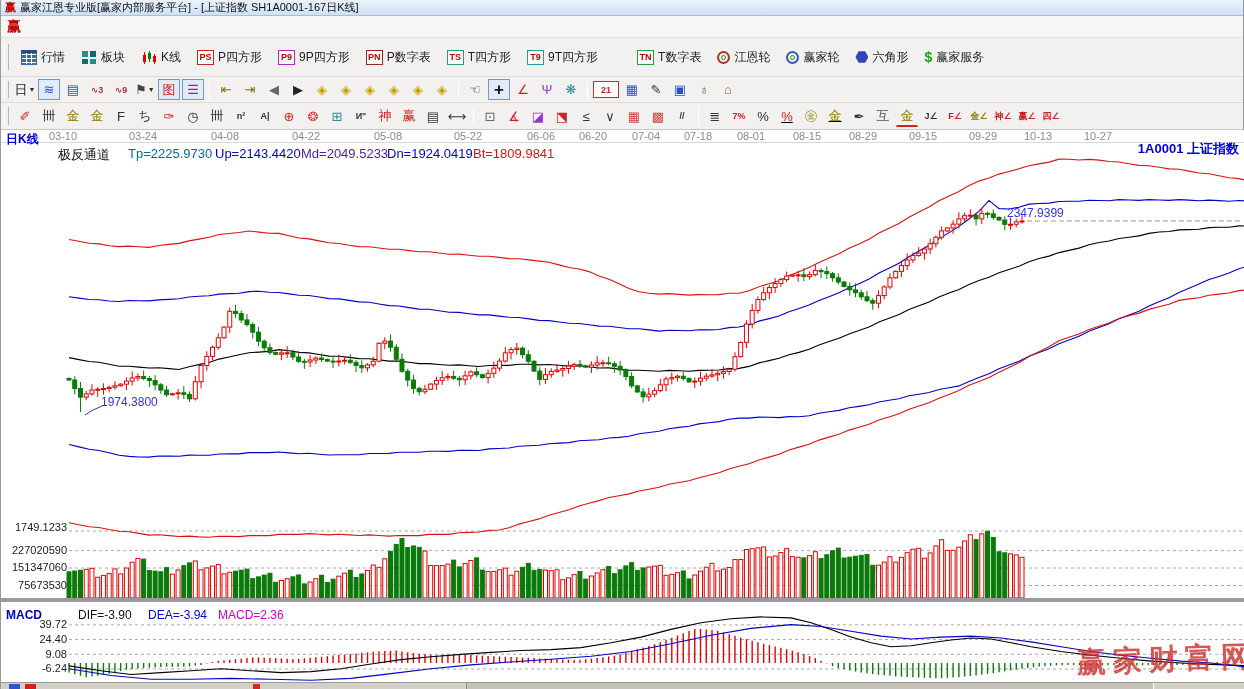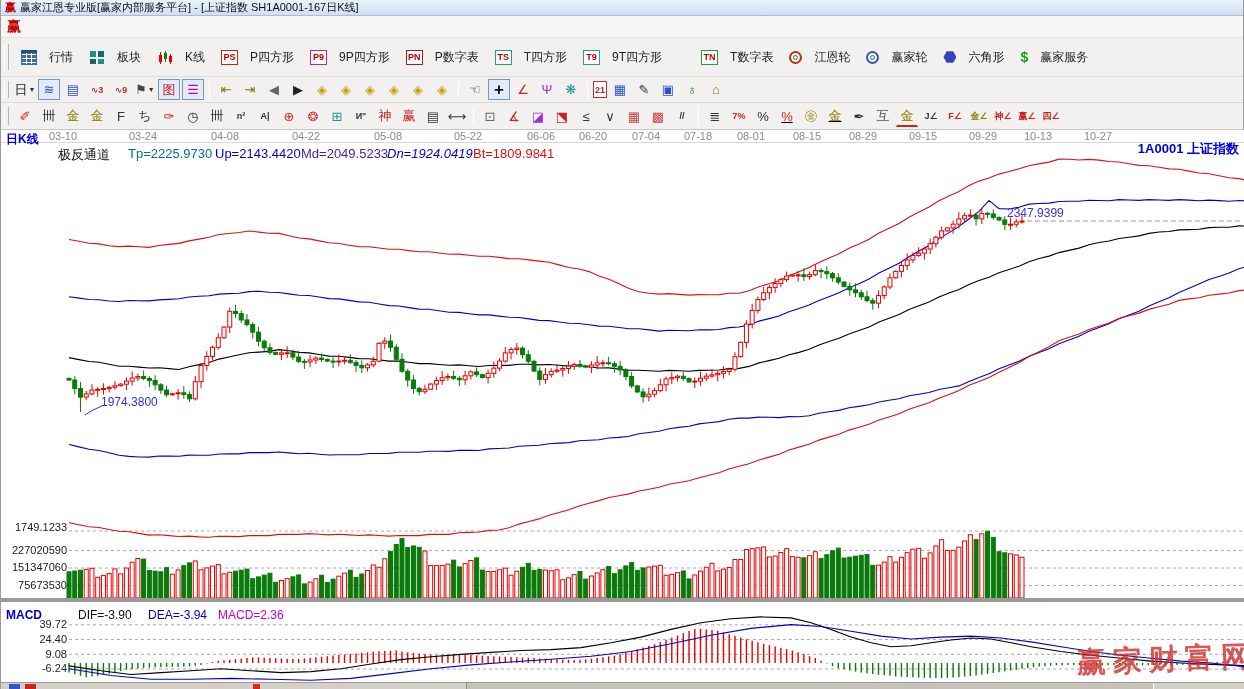--- a/index.html
+++ b/index.html
@@ -14,21 +14,21 @@
   .titlebar .logo { color:#c40000; font-weight:bold; font-size:11px; margin-right:4px; }
   
   .menubar { height:22px; background:#f7f6f5; display:flex; align-items:center;
     font-size:12px; border-bottom:1px solid #e3e2e0; }
   .menubar .logo { color:#c40000; font-weight:bold; font-size:14px; padding:0 8px 0 6px; }
   .menu-item { padding:2px 8px; cursor:default; }
   
   .toolbar1 { height:39px; background:#f2f1ef; display:flex; align-items:center;
     border-bottom:1px solid #dddcda; padding-left:2px; }
   .grip { width:5px; height:70%; border-left:1px solid #fff; border-right:1px solid #b8b6b2; margin:0 4px 0 1px; }
-  .tb1-item { display:flex; align-items:center; gap:12px; padding:3px 7px; font-size:12px;
+  .tb1-item { display:flex; align-items:center; gap:4px; padding:3px 7px; font-size:12px;
     color:#222; border:1px solid transparent; white-space:nowrap; }
   .badge { display:inline-flex; align-items:center; justify-content:center;
     width:17px; height:15px; border:1px solid; font-size:9px; font-weight:bold; color:#c40000;
     background:#fff; }
   .wheel { display:inline-block; width:13px; height:13px; border-radius:50%; border:2px solid;
     position:relative; }
   .wheel::after { content:""; position:absolute; inset:2px; border-radius:50%; border:1px solid #2a8a2a; }
   .hexi { display:inline-block; width:13px; height:13px; background:#3344bb;
     clip-path:polygon(25% 5%,75% 5%,100% 50%,75% 95%,25% 95%,0 50%); position:relative; }
   .dollar { color:#17a317; font-weight:bold; font-size:14px; }
@@ -37,21 +37,21 @@
     border-bottom:1px solid #dddcda; padding-left:2px; }
   .toolbar3 { height:27px; background:#f2f1ef; display:flex; align-items:center;
     border-bottom:1px solid #c9c8c6; padding-left:2px; }
   .tb-btn { width:22px; height:21px; display:inline-flex; align-items:center; justify-content:center;
     font-size:13px; border:1px solid transparent; margin:0 1px; white-space:nowrap; position:relative; }
   .tb-btn.pressed { border:1px solid #7a96b8; background:#e2ecf8; }
   .tb-btn.small { font-size:9px; font-weight:bold; }
   .tb-btn.big { font-size:17px; font-weight:bold; }
   .tb-btn.u { text-decoration:underline; }
   .tb-btn.ured { border-bottom:2px solid #cc2222; }
-  .tb-btn.cal { font-size:9px; font-weight:bold; border:1px solid #b33; color:#c22; background:#fff; width:14px; height:17px; }
+  .tb-btn.cal { font-size:9px; font-weight:bold; border:1px solid #b33; color:#c22; background:#fff; width:26px; height:17px; }
   .tb-sep { width:1px; height:18px; background:#bdbbb7; border-right:1px solid #fff; margin:0 4px; }
   .caret { font-size:7px; color:#333; margin-left:1px; }
   
   .chart-area { position:relative; width:1244px; height:552px; background:#fff; }
   .date-row { position:absolute; top:0; left:0; width:1244px; height:13px;
     border-bottom:1px solid #d8d8d8; }
   .date-label { position:absolute; top:0; transform:translateX(-50%);
     font-size:11px; color:#8a8a8a; white-space:nowrap; }
   .period-label { position:absolute; left:5px; top:1px; color:#0000dd; font-size:12px; font-weight:bold; }
   .sym-label { position:absolute; right:6px; top:10px; color:#0000dd; font-size:13px; font-weight:bold; }
@@ -400,21 +400,21 @@
   <div class="chart-area">
     <div class="date-row"><span id="dates"><span class="date-label" style="left: 62px;">03-10</span><span class="date-label" style="left: 142px;">03-24</span><span class="date-label" style="left: 224px;">04-08</span><span class="date-label" style="left: 305px;">04-22</span><span class="date-label" style="left: 387px;">05-08</span><span class="date-label" style="left: 467px;">05-22</span><span class="date-label" style="left: 540px;">06-06</span><span class="date-label" style="left: 592px;">06-20</span><span class="date-label" style="left: 645px;">07-04</span><span class="date-label" style="left: 697px;">07-18</span><span class="date-label" style="left: 750px;">08-01</span><span class="date-label" style="left: 806px;">08-15</span><span class="date-label" style="left: 862px;">08-29</span><span class="date-label" style="left: 922px;">09-15</span><span class="date-label" style="left: 982px;">09-29</span><span class="date-label" style="left: 1037px;">10-13</span><span class="date-label" style="left: 1097px;">10-27</span></span></div>
     <span class="period-label">日K线</span>
     <span class="sym-label">1A0001  上证指数</span>
 
     <div class="ind-header">
       <span style="left:57px;color:#111;">极反通道</span>
       <span style="left:127px;color:#0369a1;">Tp=2225.9730</span>
       <span style="left:214px;color:#0000cc;">Up=2143.4420</span>
       <span style="left:300px;color:#4c1d95;">Md=2049.5233</span>
-      <span style="left:386px;color:#0000cc;font-style:italic;">Dn=1924.0419</span>
+      <span style="left:386px;color:#0000cc;">Dn=1924.0419</span>
       <span style="left:472px;color:#dd1111;">Bt=1809.9841</span>
     </div>
 
     <svg id="chart-svg" width="1244" height="552" style="position:absolute;left:0;top:0;">
         <g>
           <line x1="68" y1="401" x2="1242" y2="401" stroke="#a8a8a8" stroke-dasharray="3,3" stroke-width="1"></line>
           <line x1="68" y1="420.6" x2="1242" y2="420.6" stroke="#a8a8a8" stroke-dasharray="3,3" stroke-width="1"></line>
           <line x1="68" y1="438" x2="1242" y2="438" stroke="#a8a8a8" stroke-dasharray="3,3" stroke-width="1"></line>
           <line x1="68" y1="455.5" x2="1242" y2="455.5" stroke="#a8a8a8" stroke-dasharray="3,3" stroke-width="1"></line>
           <line x1="68" y1="494.8688" x2="1242" y2="494.8688" stroke="#a8a8a8" stroke-dasharray="3,3" stroke-width="1"></line>

